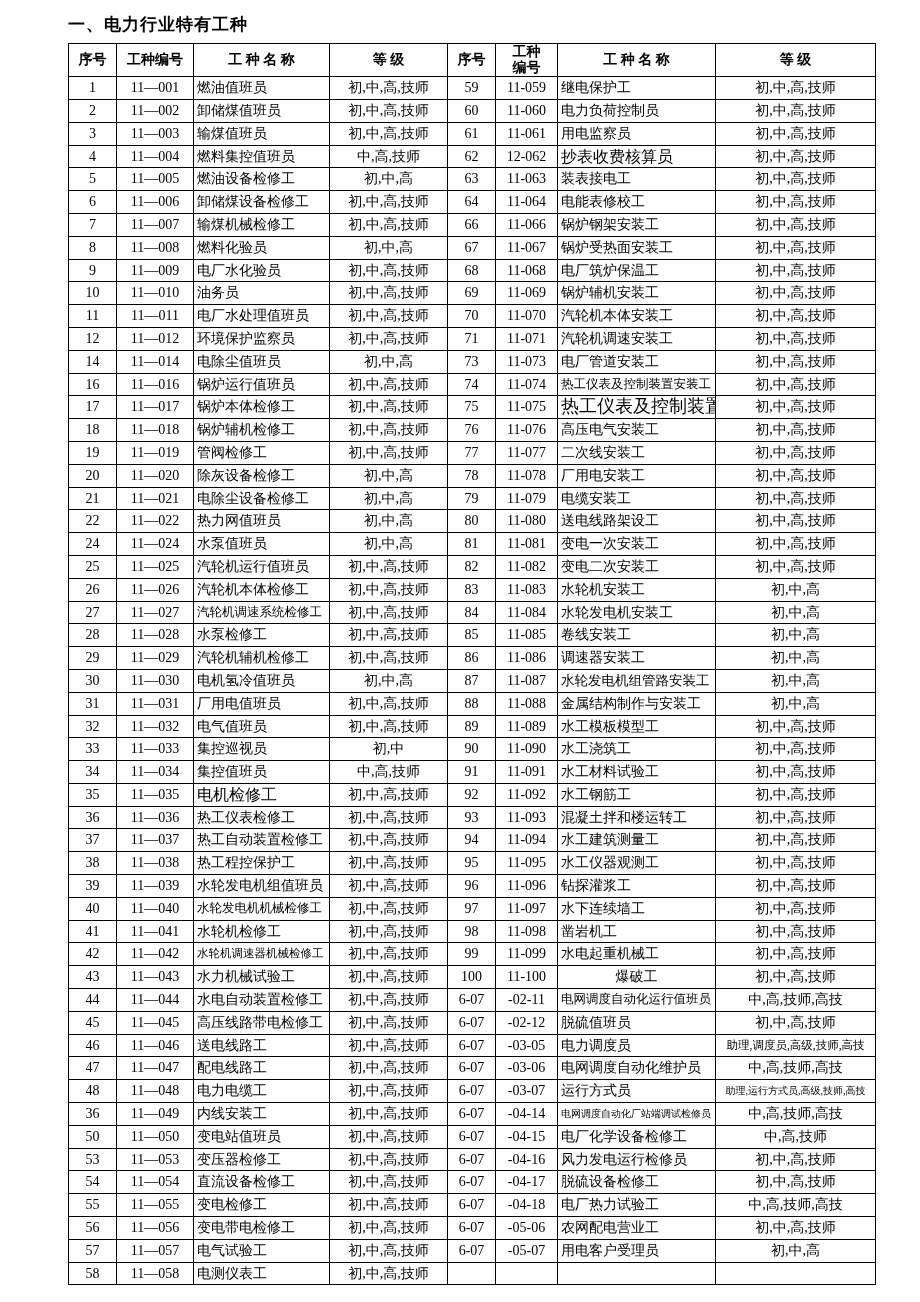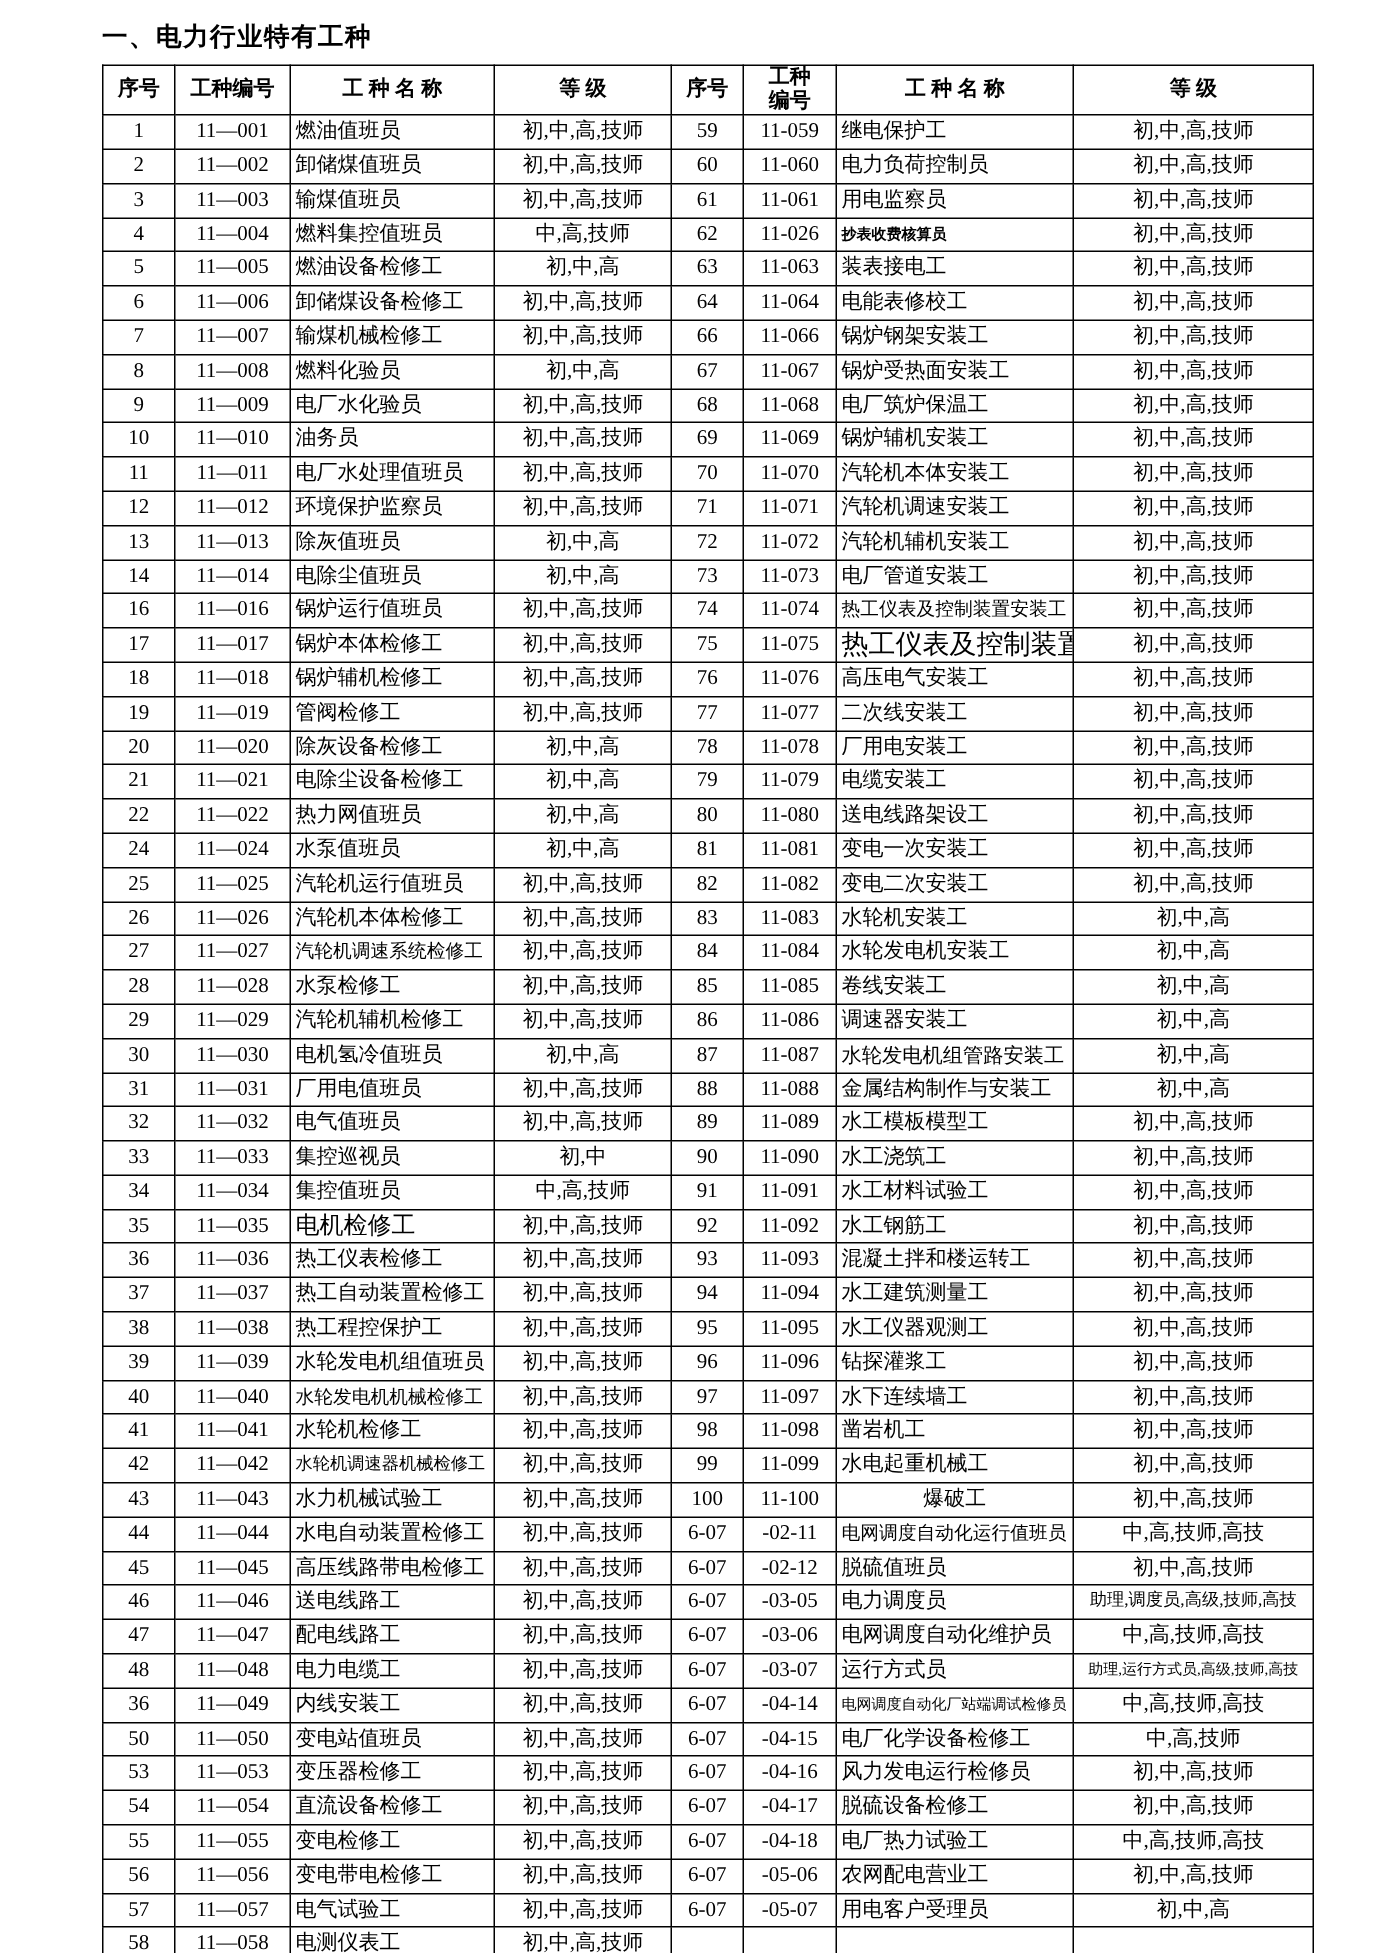--- a/index.html
+++ b/index.html
@@ -110,22 +110,22 @@
           <td class="c-code">11-061</td>
           <td class="c-name" style="font-size: 14px;">用电监察员</td>
           <td class="c-grade" style="font-size: 14px;">初,中,高,技师</td>
         </tr>
         <tr>
           <td class="c-seq">4</td>
           <td class="c-code">11—004</td>
           <td class="c-name" style="font-size: 14px;">燃料集控值班员</td>
           <td class="c-grade" style="font-size: 14px;">中,高,技师</td>
           <td class="c-seq">62</td>
-          <td class="c-code">11-026</td>
-          <td class="c-name" style="font-size: 10px; font-weight: bold;">抄表收费核算员</td>
+          <td class="c-code">12-062</td>
+          <td class="c-name" style="font-size: 16px;">抄表收费核算员</td>
           <td class="c-grade" style="font-size: 14px;">初,中,高,技师</td>
         </tr>
         <tr>
           <td class="c-seq">5</td>
           <td class="c-code">11—005</td>
           <td class="c-name" style="font-size: 14px;">燃油设备检修工</td>
           <td class="c-grade" style="font-size: 14px;">初,中,高</td>
           <td class="c-seq">63</td>
           <td class="c-code">11-063</td>
           <td class="c-name" style="font-size: 14px;">装表接电工</td>
@@ -192,30 +192,20 @@
           <td class="c-grade" style="font-size: 14px;">初,中,高,技师</td>
         </tr>
         <tr>
           <td class="c-seq">12</td>
           <td class="c-code">11—012</td>
           <td class="c-name" style="font-size: 14px;">环境保护监察员</td>
           <td class="c-grade" style="font-size: 14px;">初,中,高,技师</td>
           <td class="c-seq">71</td>
           <td class="c-code">11-071</td>
           <td class="c-name" style="font-size: 14px;">汽轮机调速安装工</td>
-          <td class="c-grade" style="font-size: 14px;">初,中,高,技师</td>
-        </tr>
-        <tr>
-          <td class="c-seq">13</td>
-          <td class="c-code">11—013</td>
-          <td class="c-name" style="font-size: 14px;">除灰值班员</td>
-          <td class="c-grade" style="font-size: 14px;">初,中,高</td>
-          <td class="c-seq">72</td>
-          <td class="c-code">11-072</td>
-          <td class="c-name" style="font-size: 14px;">汽轮机辅机安装工</td>
           <td class="c-grade" style="font-size: 14px;">初,中,高,技师</td>
         </tr>
         <tr>
           <td class="c-seq">14</td>
           <td class="c-code">11—014</td>
           <td class="c-name" style="font-size: 14px;">电除尘值班员</td>
           <td class="c-grade" style="font-size: 14px;">初,中,高</td>
           <td class="c-seq">73</td>
           <td class="c-code">11-073</td>
           <td class="c-name" style="font-size: 14px;">电厂管道安装工</td>

